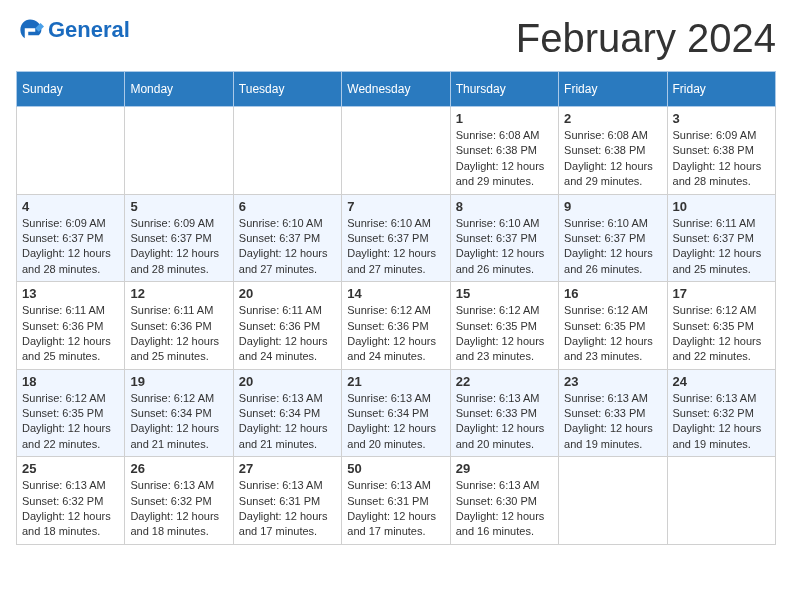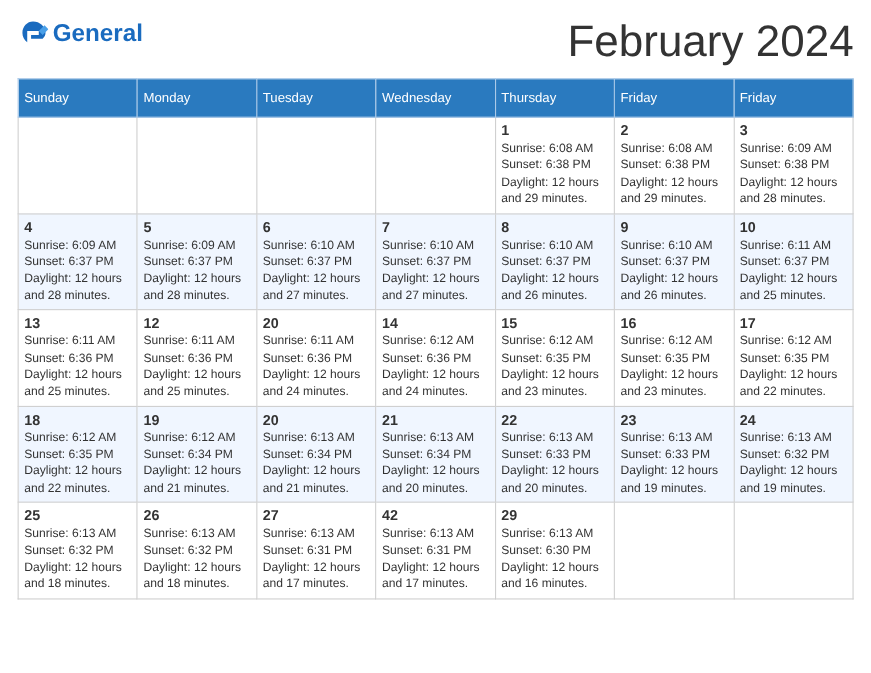--- a/index.html
+++ b/index.html
@@ -288,21 +288,21 @@
 Sunset: 6:32 PM
 Daylight: 12 hours and 18 minutes.</div>
         </td>
         <td>
           <div class="day-num">27</div>
           <div class="day-info" style="white-space: pre-line;">Sunrise: 6:13 AM
 Sunset: 6:31 PM
 Daylight: 12 hours and 17 minutes.</div>
         </td>
         <td>
-          <div class="day-num">42</div>
+          <div class="day-num">50</div>
           <div class="day-info" style="white-space: pre-line;">Sunrise: 6:13 AM
 Sunset: 6:31 PM
 Daylight: 12 hours and 17 minutes.</div>
         </td>
         <td>
           <div class="day-num">29</div>
           <div class="day-info" style="white-space: pre-line;">Sunrise: 6:13 AM
 Sunset: 6:30 PM
 Daylight: 12 hours and 16 minutes.</div>
         </td>

